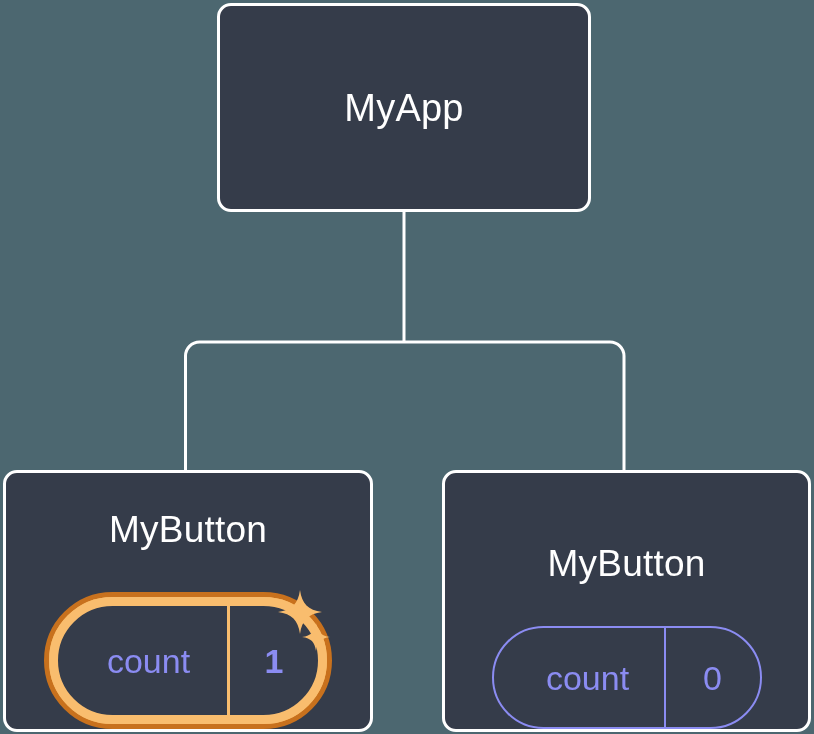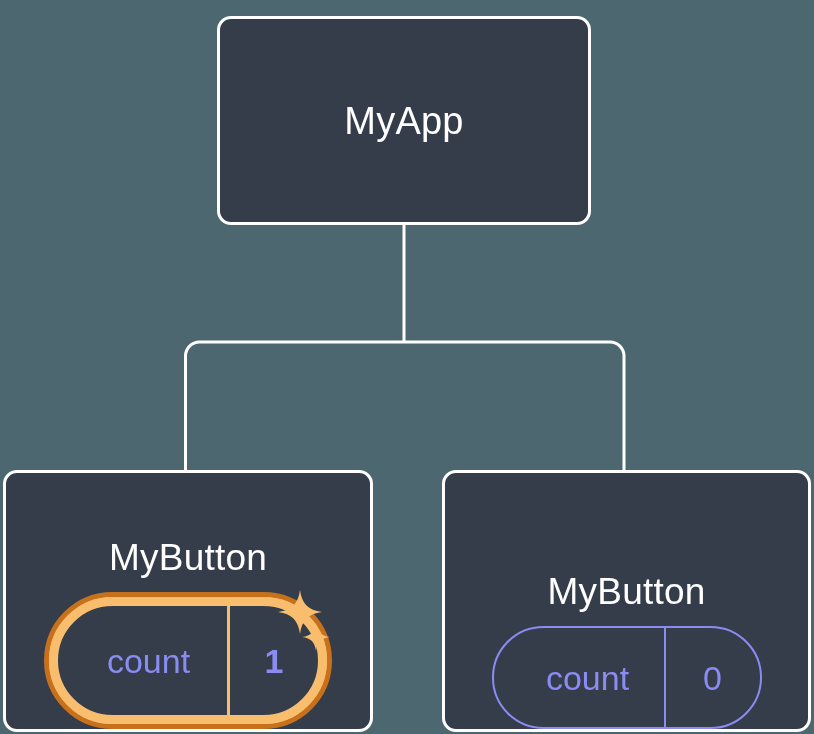--- a/index.html
+++ b/index.html
@@ -37,21 +37,21 @@
     background: #353c4a;
     border: 3px solid #ffffff;
     border-radius: 14px;
     display: flex;
     flex-direction: column;
     align-items: center;
     justify-content: flex-end;
   }
   .node-root {
     left: 217px;
-    top: 16px;
+    top: 3px;
     width: 374px;
     height: 209px;
     justify-content: center;
   }
   .node-child-left {
     left: 3px;
     top: 470px;
     width: 370px;
     height: 262px;
     padding-top: 42px;
@@ -71,21 +71,21 @@
     line-height: 1;
     white-space: nowrap;
   }
   .node-root .node-title {
     font-size: 38px;
   }
 
   
   .pill-wrap {
     position: relative;
-    margin-top: 16px;
+    margin-top: 44px;
   }
   .pill {
     box-sizing: border-box;
     display: flex;
     align-items: stretch;
     background: #353c4a;
     font-size: 34px;
     line-height: 1;
   }
   .pill-key, .pill-val {

